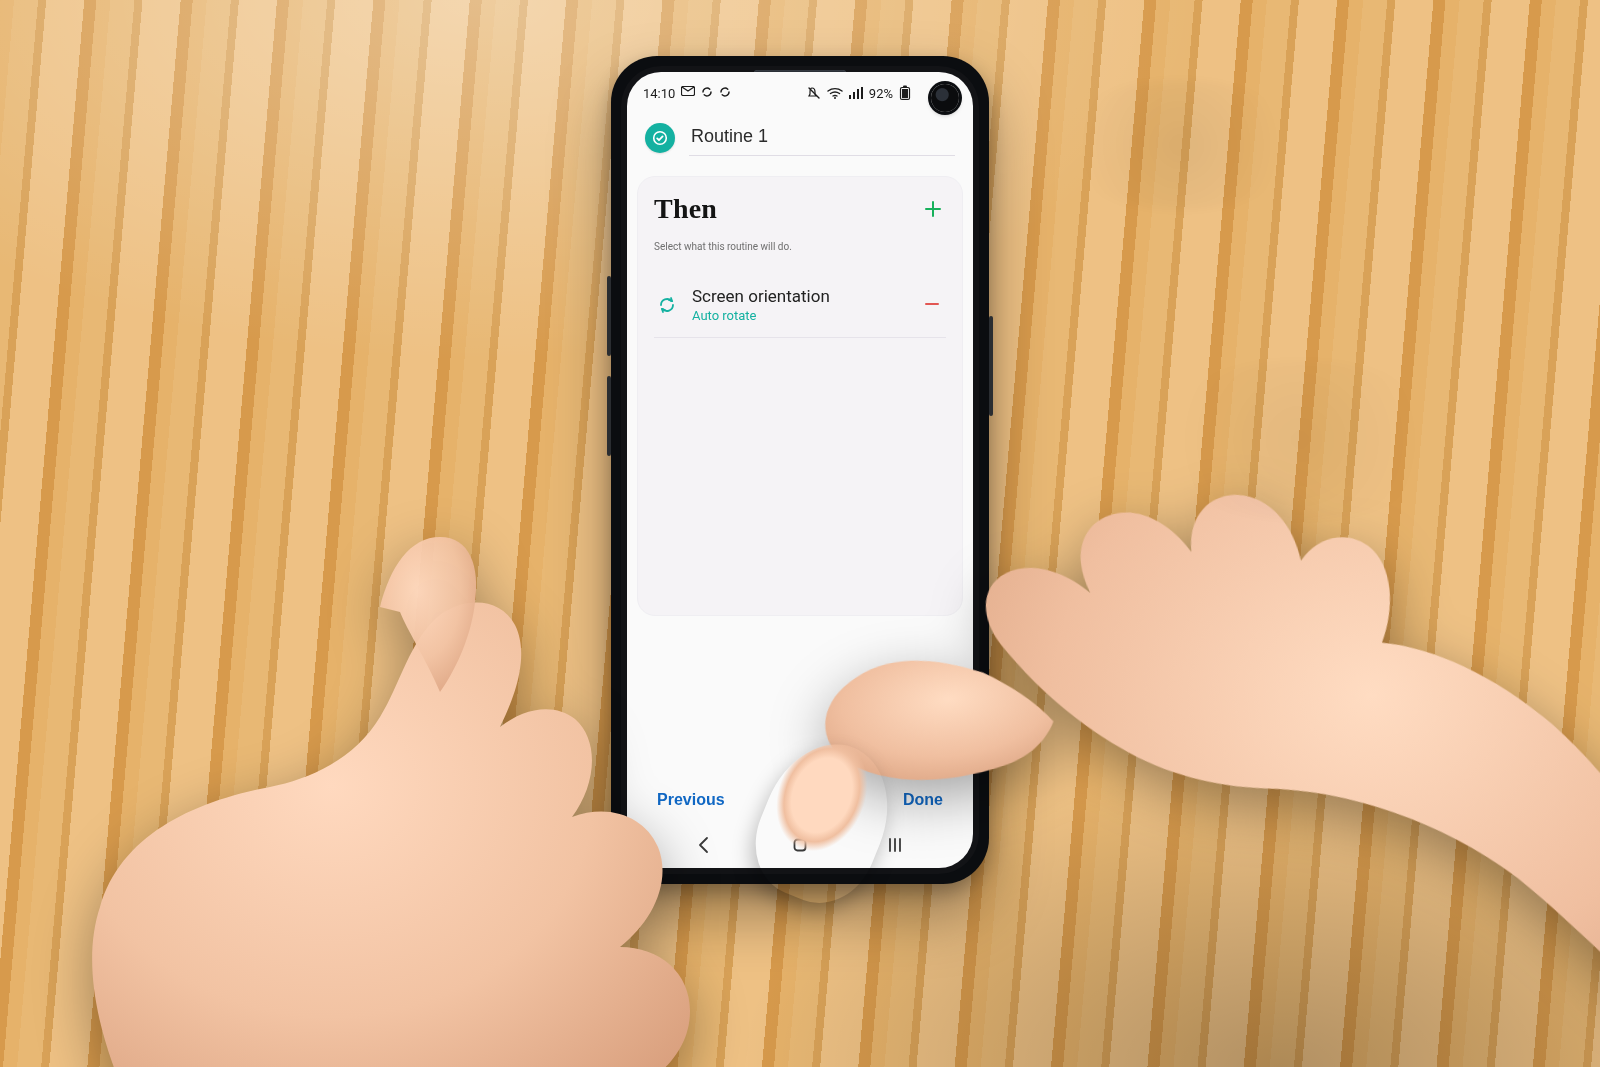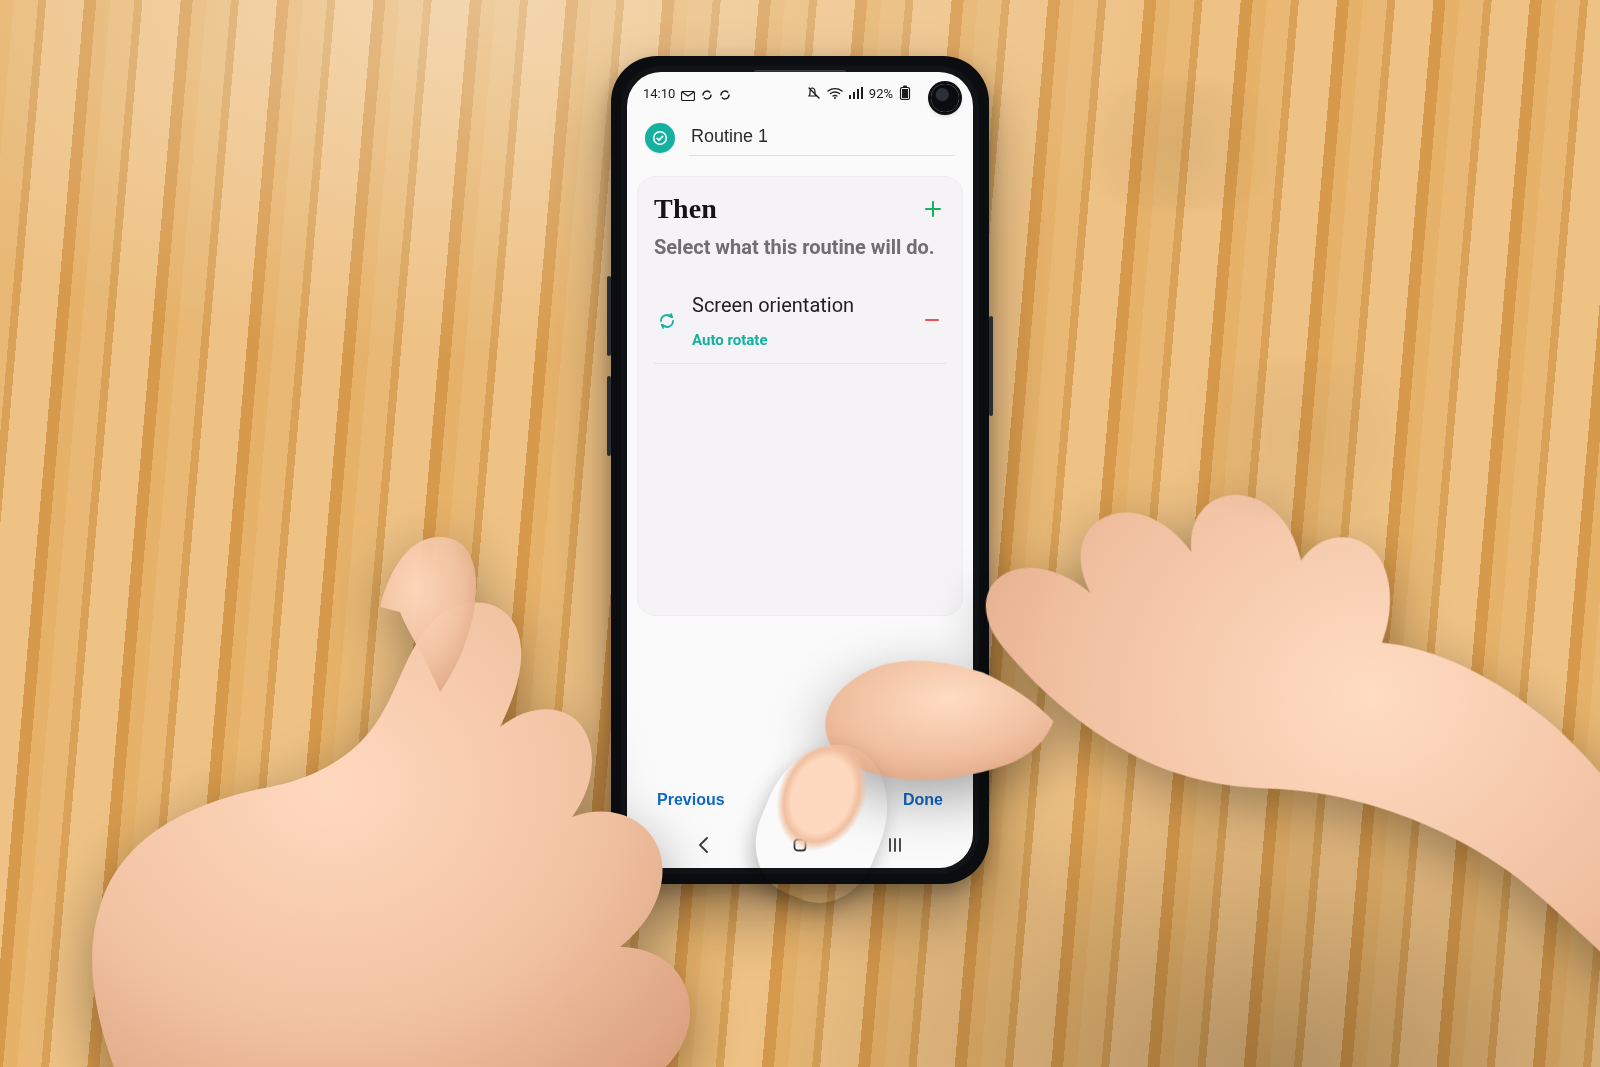--- a/index.html
+++ b/index.html
@@ -92,21 +92,21 @@
     background: radial-gradient(circle at 40% 38%, #2b3038 0 6px, #0b0c0e 7px 100%);
     box-shadow: 0 0 0 3px #0c0e11, 0 2px 5px rgba(0,0,0,0.4);
     z-index: 5;
   }
 
   .statusbar {
     display: flex; align-items: center; justify-content: space-between;
     height: 42px; padding: 0 14px 0 16px;
     color: #1c1c1c; font-size: 13px;
   }
-  .statusbar .left { display: flex; align-items: flex-end; gap: 6px; }
+  .statusbar .left { display: flex; align-items: flex-start; gap: 6px; }
   .statusbar .right { display: flex; align-items: center; gap: 6px; margin-right: 48px; }
   .statusbar svg { display: block; }
 
   .appbar {
     display: flex; align-items: center; gap: 16px;
     height: 54px; padding: 0 16px;
     color: var(--ink); font-size: 19px;
   }
   .appbar .back { width: 26px; height: 26px; display: inline-flex; align-items: center; justify-content: center; }
 
@@ -131,34 +131,34 @@
     margin: 6px 10px 0;
     background: var(--panel);
     border-radius: 18px;
     border: 1px solid var(--panel-edge);
     padding: 16px 16px 6px;
     min-height: 440px;
   }
   .panel .hrow { display: flex; align-items: center; justify-content: space-between; font-family: Liberation Serif, serif; }
   .panel .title { font-size: 28px; font-weight: 700; color: #141414; letter-spacing: .2px; }
   .panel .add { width: 26px; height: 26px; color: var(--green); font-size: 26px; line-height: 1; display:inline-flex; align-items:center; justify-content:center; }
-  .panel .subtitle { color: #6f6f6f; font-size: 20px; margin-top: 10px; font-weight: bold; }
+  .panel .subtitle { color: #6f6f6f; font-size: 10px; margin-top: 16px; }
 
   .action {
     display: flex; align-items: center; gap: 14px;
     padding: 16px 2px 14px 2px;
     border-bottom: 1px solid var(--divider);
     margin-top: 18px;
   }
   .action .icon {
     width: 22px; height: 22px; display:inline-flex; align-items:center; justify-content:center;
   }
   .action .texts { flex: 1; }
-  .action .t1 { color: #222; font-size: 20px; }
-  .action .t2 { color: var(--teal); font-size: 15px; margin-top: 14px; font-weight: bold; }
+  .action .t1 { color: #222; font-size: 17px; }
+  .action .t2 { color: var(--teal); font-size: 13px; margin-top: 2px; }
   .action .remove { color: var(--red); font-size: 20px; width: 24px; text-align: center; }
 
   .bottombar {
     position: absolute; left: 0; right: 0; bottom: 46px;
     display: flex; justify-content: space-between; align-items: center;
     padding: 0 24px; height: 44px;
   }
   .bottombar .btn {
     color: var(--blue); font-weight: 700; font-size: 16px; background: none; border: none; text-align: right;
   }

